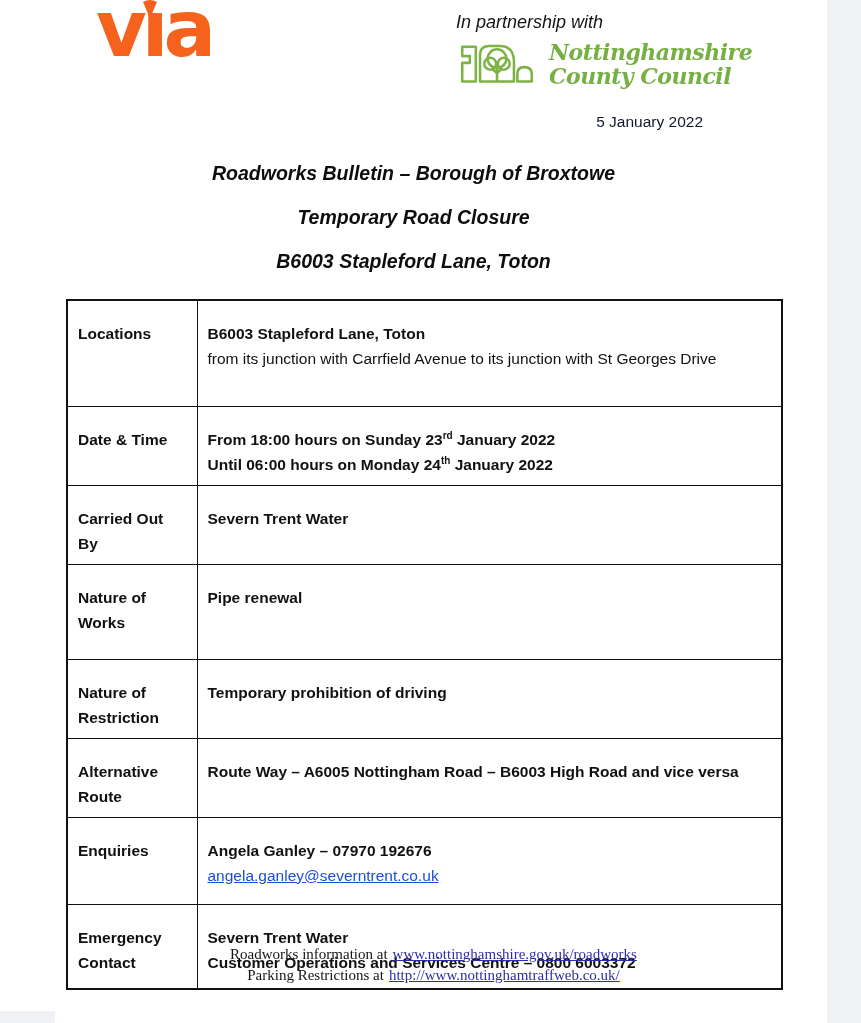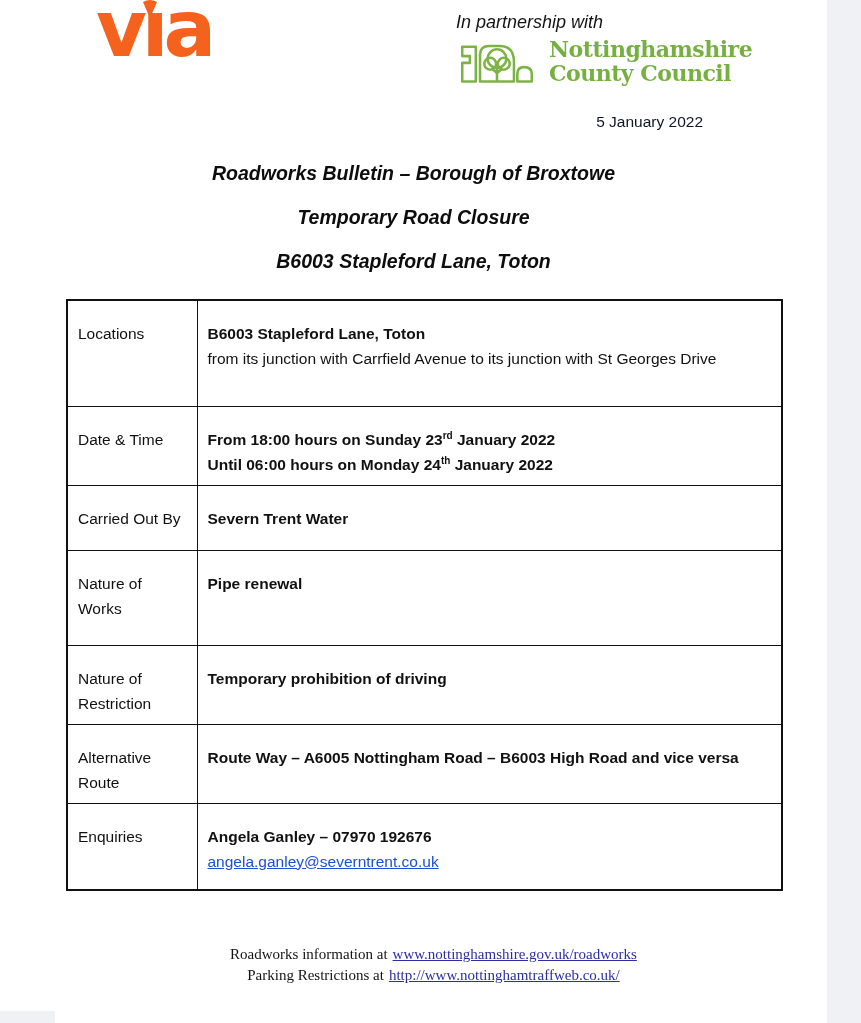--- a/index.html
+++ b/index.html
@@ -16,21 +16,21 @@
   
   .via-logo { position:absolute; left:96px; top:-16px; height:80px; }
   .via-text {
     font-family:"DejaVu Sans", sans-serif; font-weight:bold; font-size:78px;
     letter-spacing:-5px; color:#f4621d; line-height:1.16;
   }
   .carrot-icon { position:absolute; left:139px; top:-9px; }
 
   .partnership { position:absolute; left:456px; top:4px; font-size:18px; font-style:italic; color:#141414;margin-top:8px; }
 
-  .council-logo { position:absolute; left:458px; top:31px; display:flex; align-items:center; }
+  .council-logo { position:absolute; left:458px; top:31px; display:flex; align-items:flex-end;font-style:italic; }
   .council-crest { width:78px; height:57px; margin-right:13px; }
   .council-name {
     font-family:"DejaVu Serif", serif; font-weight:bold; color:#76b043;
     font-size:22px; line-height:24px; letter-spacing:-0.5px; padding-top:2px;
   }
 
   .date-line { position:absolute; top:110px; right:158px; font-size:15.5px; line-height:24px; color:#0f172a; }
 
   
   .titles { position:absolute; top:160px; left:0; width:827px; text-align:center; }
@@ -38,21 +38,21 @@
 
   
   table.bulletin {
     position:absolute; left:66px; top:299px; width:717px;
     border-collapse:collapse; border:2px solid #111; table-layout:fixed;
   }
   table.bulletin td {
     border:1.5px solid #111; vertical-align:top;
     font-size:15.5px; line-height:25px; padding:20px 10px 8px 10px;
   }
-  td.label-cell { width:130px; font-weight:normal; padding-left:8px; padding-right:6px;margin-top:12px; }
+  td.label-cell { width:130px; font-weight:bold; padding-left:8px; padding-right:6px;margin-top:12px; }
   td.content-cell { padding-left:10px; padding-right:22px; }
   .b { font-weight:bold; }
   .r { font-weight:normal; }
   sup.ord { font-weight:bold; font-size:10px; vertical-align:super; line-height:0; }
   a.email-link { color:#1d4ed8; font-weight:normal; text-decoration:underline; }
   tr:nth-child(1) td { height:106px; }
   tr:nth-child(2) td { height:77px; }
   tr:nth-child(3) td { height:65px; }
   tr:nth-child(4) td { height:95px; }
   tr:nth-child(5) td { height:66px; }
@@ -145,20 +145,27 @@
           <div class="content-line"><span class="b">Route Way – A6005 Nottingham Road – B6003 High Road and vice versa</span></div>
         </td>
       </tr>
       <tr>
         <td class="label-cell">Enquiries</td>
         <td class="content-cell">
           <div class="content-line"><span class="b">Angela Ganley – 07970 192676</span></div>
           <div class="content-line"><a href="#" class="email-link">angela.ganley@severntrent.co.uk</a></div>
         </td>
       </tr>
+      <tr>
+        <td class="label-cell">Emergency Contact</td>
+        <td class="content-cell">
+          <div class="content-line"><span class="b">Severn Trent Water</span></div>
+          <div class="content-line"><span class="b">Customer Operations and Services Centre – 0800 6003372</span></div>
+        </td>
+      </tr>
     </tbody>
 </table>
 
 <div class="footer">
   <div>
     <span class="footer-prefix">Roadworks information at</span><a class="navy-link" href="#">www.nottinghamshire.gov.uk/roadworks</a>
   </div>
   <div>
     <span class="footer-prefix">Parking Restrictions at</span><a class="navy-link" href="#">http://www.nottinghamtraffweb.co.uk/</a>
   </div>

